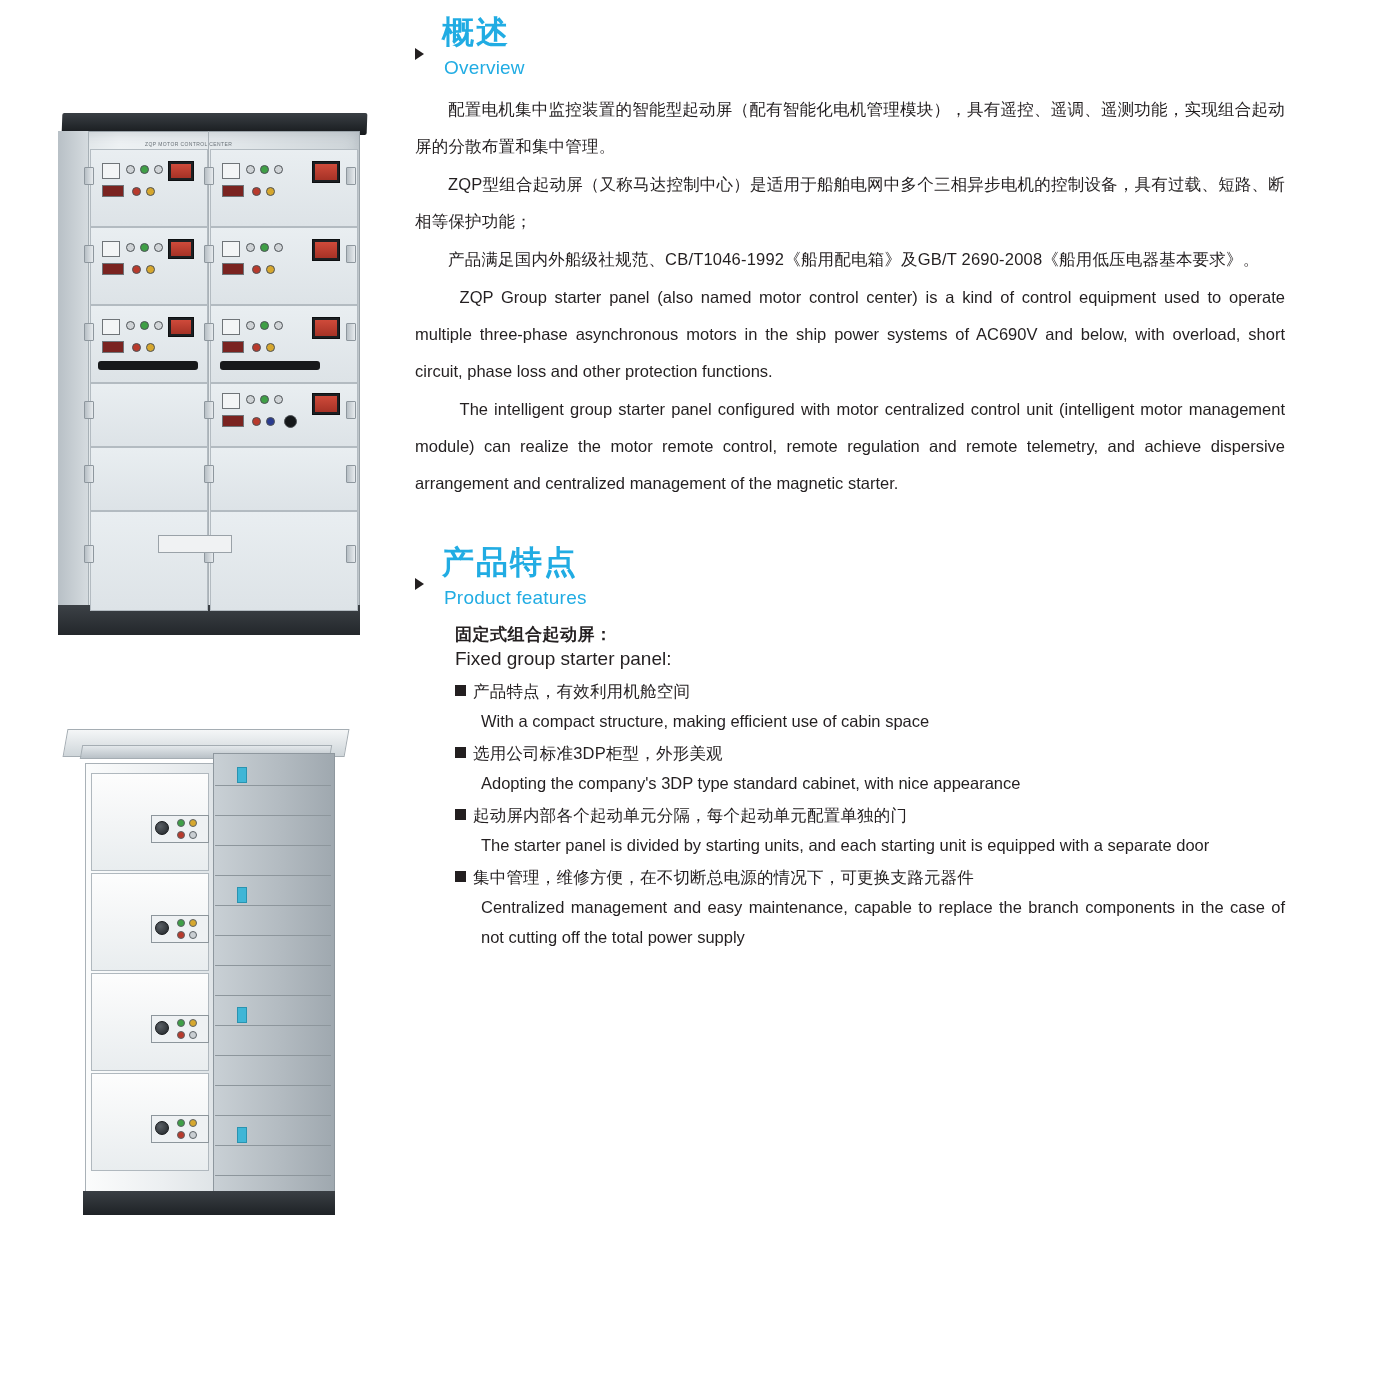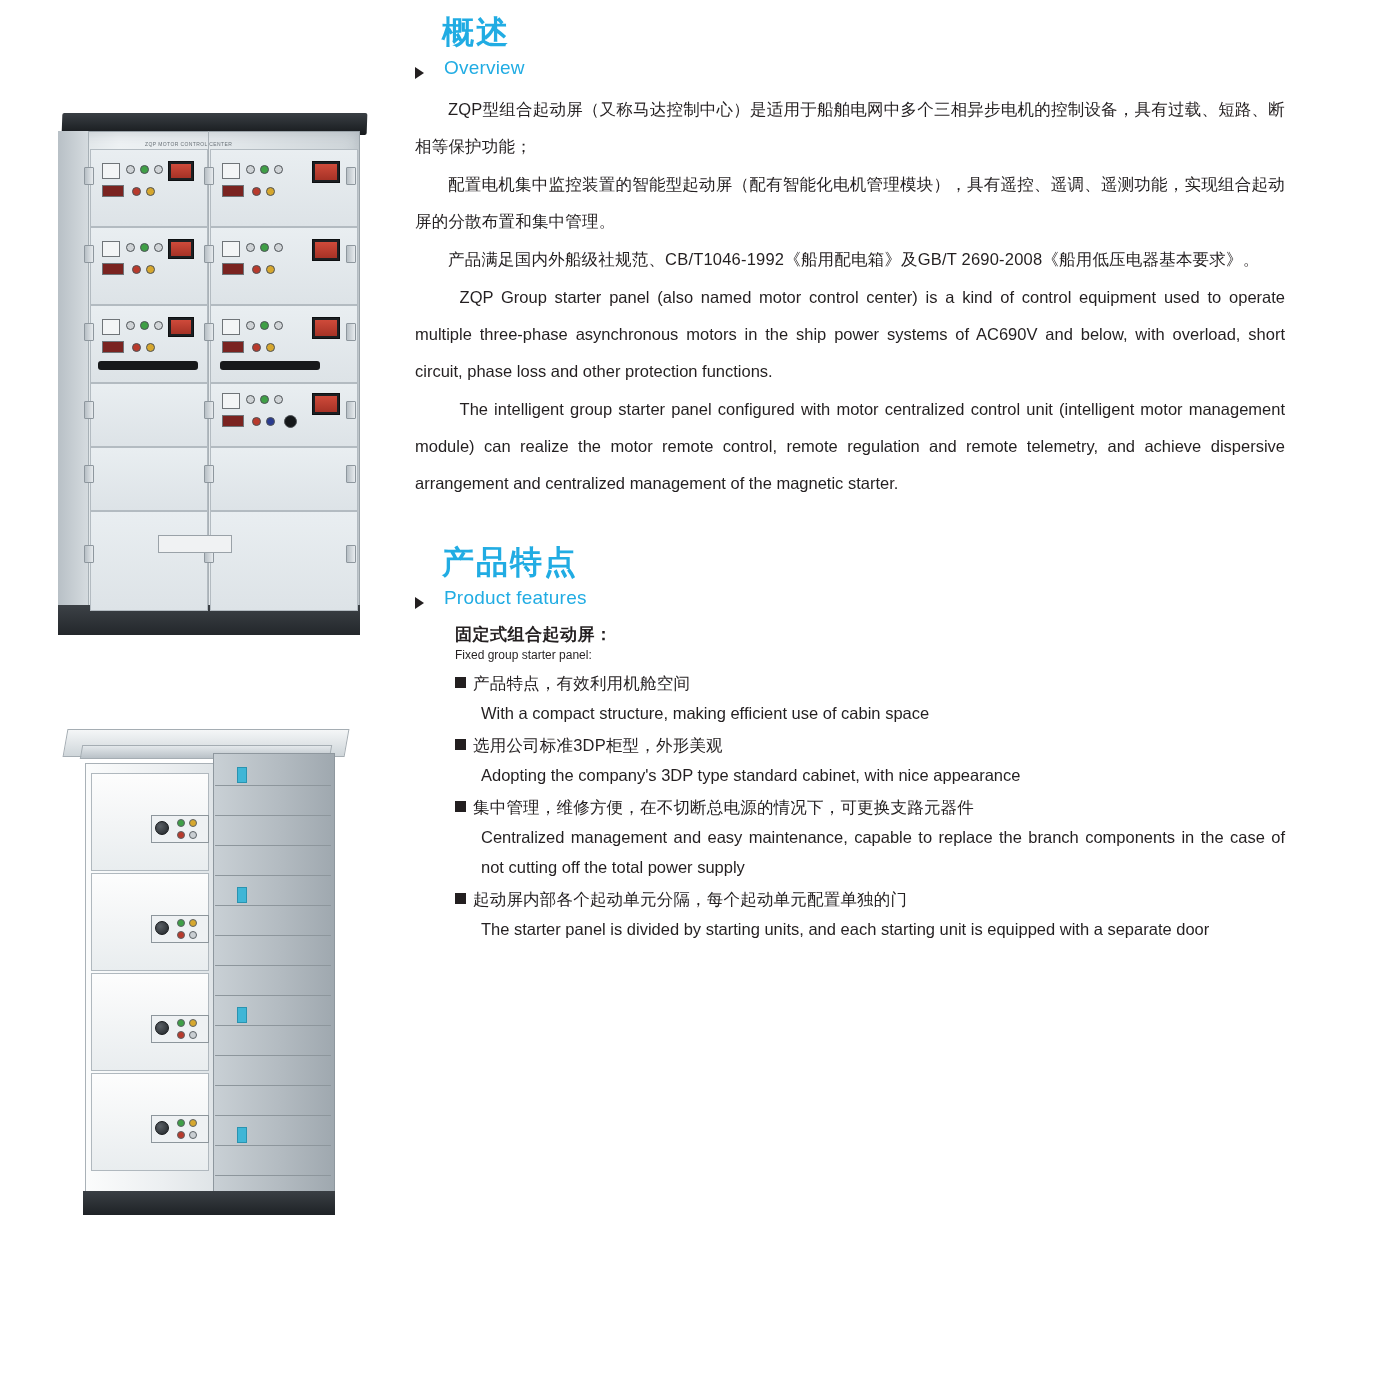--- a/index.html
+++ b/index.html
@@ -232,21 +232,21 @@
   
   .right-col {
     position: absolute;
     left: 415px;
     top: 0;
     width: 870px;
   }
 
   .section-head {
     display: flex;
-    align-items: flex-end;
+    align-items: center;
     margin-top: 14px;
   }
   .arrow-icon {
     width: 0;
     height: 0;
     border-left: 9px solid #231f20;
     border-top: 6px solid transparent;
     border-bottom: 6px solid transparent;
     margin-top: 16px;
     margin-right: 18px;
@@ -289,21 +289,21 @@
 
   
   .pf-sub-cn {
     font-size: 17px;
     font-weight: bold;
     margin-top: 14px;
     margin-left: 40px;
     letter-spacing: .5px;
   }
   .pf-sub-en {
-    font-size: 12px;
+    font-size: 19px;
     margin-left: 40px;
     margin-top: 2px;
     margin-bottom: 6px;
   }
   .feat-item {
     margin-left: 40px;
     margin-bottom: 2px;
   }
   .feat-cn {
     font-size: 16.5px;
@@ -526,22 +526,22 @@
 
     <div class="section-head">
       <div class="arrow-icon"></div>
       <div>
         <div class="head-title-cn">概述</div>
         <div class="head-title-en">Overview</div>
       </div>
     </div>
 
     <div class="body-block">
+      <p class="para cn">配置电机集中监控装置的智能型起动屏（配有智能化电机管理模块），具有遥控、遥调、遥测功能，实现组合起动屏的分散布置和集中管理。</p>
       <p class="para cn">ZQP型组合起动屏（又称马达控制中心）是适用于船舶电网中多个三相异步电机的控制设备，具有过载、短路、断相等保护功能；</p>
-      <p class="para cn">配置电机集中监控装置的智能型起动屏（配有智能化电机管理模块），具有遥控、遥调、遥测功能，实现组合起动屏的分散布置和集中管理。</p>
       <p class="para cn">产品满足国内外船级社规范、CB/T1046-1992《船用配电箱》及GB/T 2690-2008《船用低压电器基本要求》。</p>
       <p class="para en">ZQP Group starter panel (also named motor control center) is a kind of control equipment used to operate multiple three-phase asynchronous motors in the ship power systems of AC690V and below, with overload, short circuit, phase loss and other protection functions.</p>
       <p class="para en">The intelligent group starter panel configured with motor centralized control unit (intelligent motor management module) can realize the motor remote control, remote regulation and remote telemetry, and achieve dispersive arrangement and centralized management of the magnetic starter.</p>
     </div>
 
     <div class="section-head" style="margin-top:42px;">
       <div class="arrow-icon"></div>
       <div>
         <div class="head-title-cn">产品特点</div>
         <div class="head-title-en">Product features</div>
@@ -564,28 +564,28 @@
         <div class="feat-cn">
           <span class="bullet-sq"></span>
           <span>选用公司标准3DP柜型，外形美观</span>
         </div>
         <div class="feat-en">Adopting the company's 3DP type standard cabinet, with nice appearance</div>
       </div>
 
       <div class="feat-item">
         <div class="feat-cn">
           <span class="bullet-sq"></span>
-          <span>集中管理，维修方便，在不切断总电源的情况下，可更换支路元器件</span>
-        </div>
-        <div class="feat-en">Centralized management and easy maintenance, capable to replace the branch components in the case of not cutting off the total power supply</div>
+          <span>起动屏内部各个起动单元分隔，每个起动单元配置单独的门</span>
+        </div>
+        <div class="feat-en">The starter panel is divided by starting units, and each starting unit is equipped with a separate door</div>
       </div>
 
       <div class="feat-item">
         <div class="feat-cn">
           <span class="bullet-sq"></span>
-          <span>起动屏内部各个起动单元分隔，每个起动单元配置单独的门</span>
-        </div>
-        <div class="feat-en">The starter panel is divided by starting units, and each starting unit is equipped with a separate door</div>
+          <span>集中管理，维修方便，在不切断总电源的情况下，可更换支路元器件</span>
+        </div>
+        <div class="feat-en">Centralized management and easy maintenance, capable to replace the branch components in the case of not cutting off the total power supply</div>
       </div>
     </div>
 
   </div>
 </div>
 
 </body></html>

